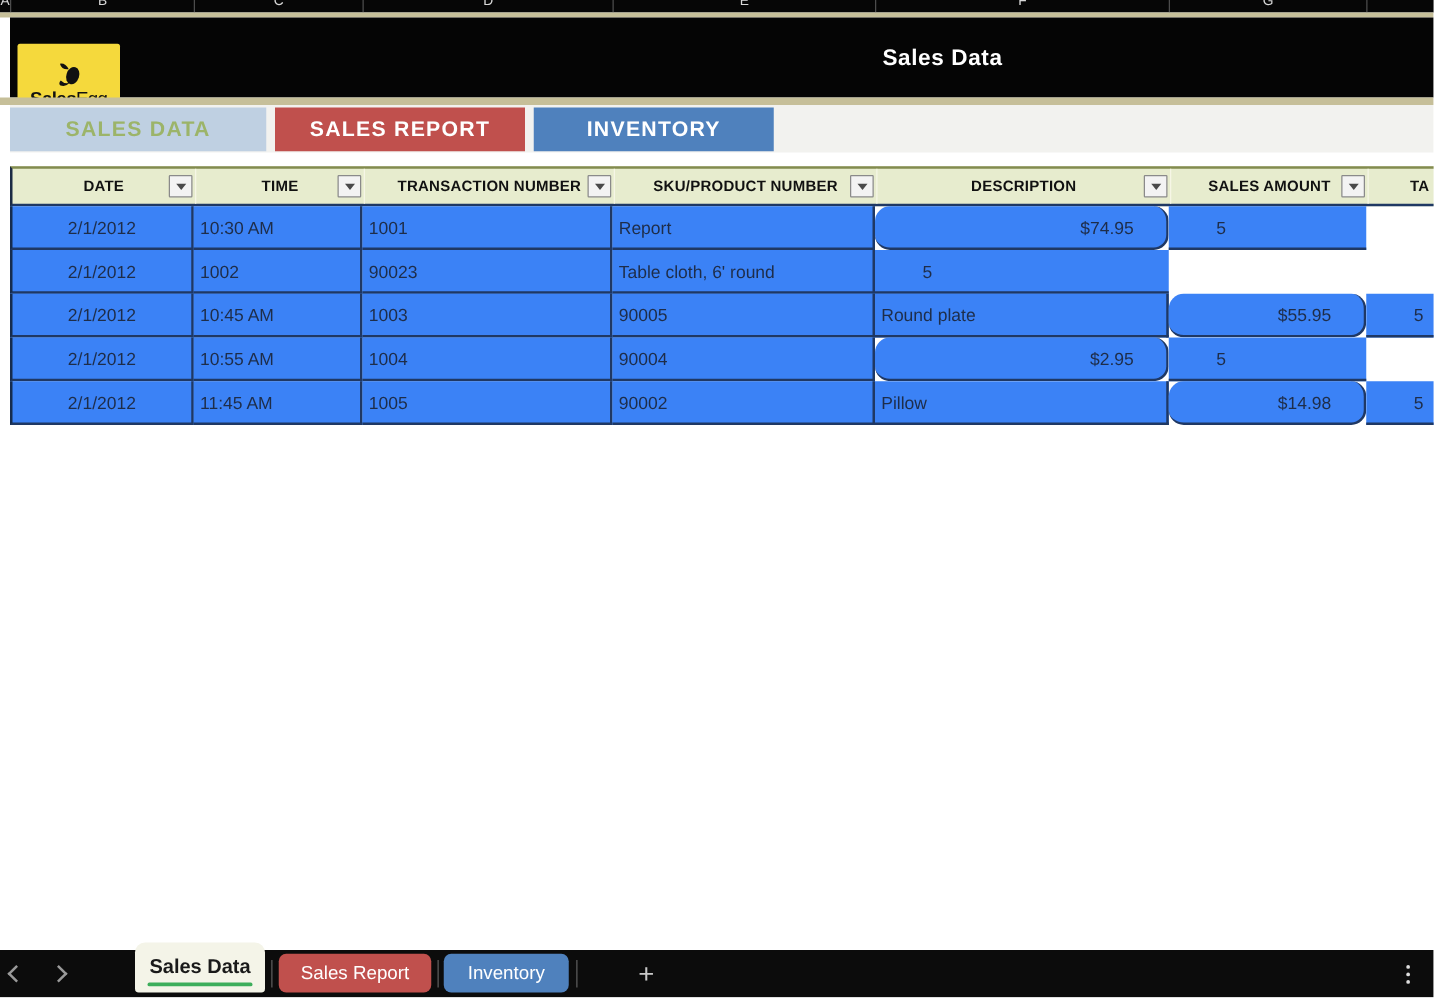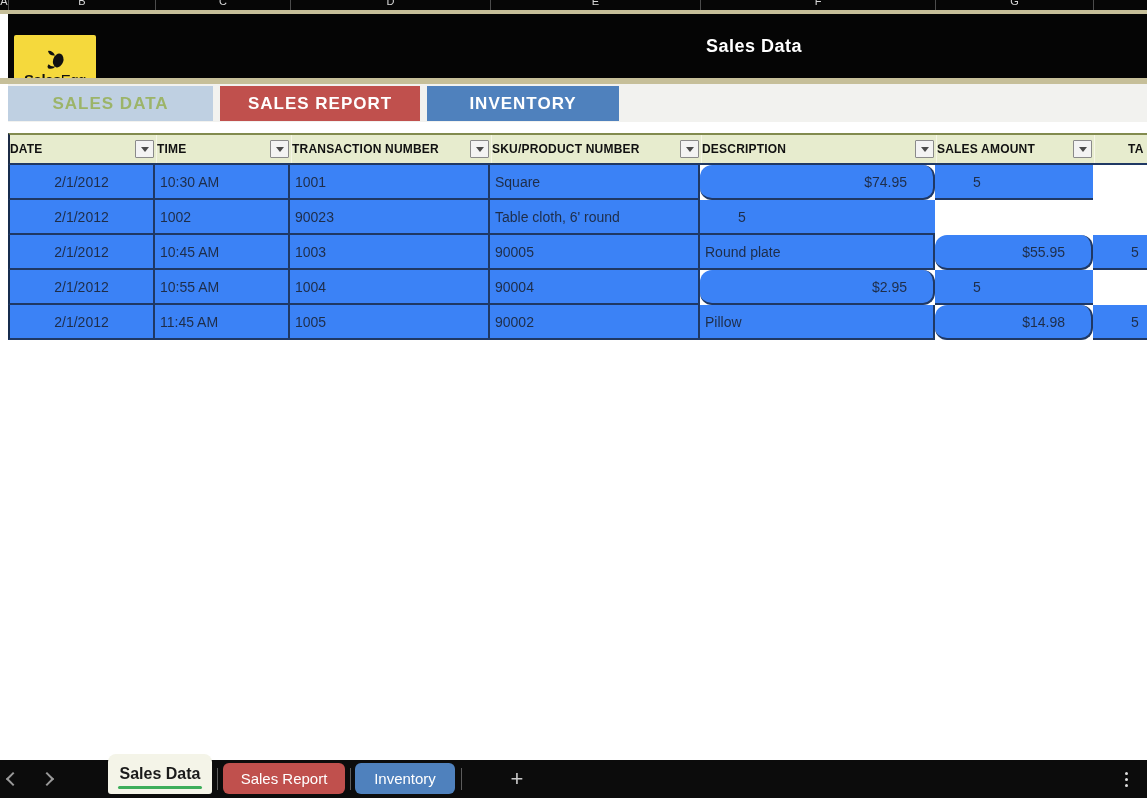--- a/index.html
+++ b/index.html
@@ -52,21 +52,21 @@
   #table { position:absolute; top:133px; left:8px; width:1147px; }
   .grid-row {
     display:grid;
     grid-template-columns:147px 135px 200px 210px 235px 158px 62px;
   }
   #thead {
     height:32px; background:#E7ECCE;
     border-top:2px solid #828B4F; border-bottom:2px solid #1F3864; border-left:2px solid #1C2B45;
   }
   .th {
-    position:relative; display:flex; align-items:center; 
+    position:relative; display:flex; align-items:center; justify-content:center;
     font-size:12px; font-weight:bold; color:#111; letter-spacing:0.2px;
     border-right:1px solid #F6F6E6; overflow:hidden; white-space:nowrap;
   }
   .th:last-child { border-right:none; justify-content:flex-start; padding-left:33px; }
   .filter-btn {
     position:absolute; right:2px; top:50%; transform:translateY(-50%);
     width:19px; height:18px; background:#F3F3F3; border:1px solid #8a8a8a; border-radius:1px;
     display:flex; align-items:center; justify-content:center; cursor:pointer;
   }
   .filter-arrow { width:0; height:0; border-left:4px solid transparent; border-right:4px solid transparent; border-top:5px solid #4a4a4a; }
@@ -198,21 +198,21 @@
         </div>
       <div class="th">
           <span>TA</span>
         </div>
     </div>
 
     <div class="grid-row trow">
       <div class="td c0">2/1/2012</div>
       <div class="td c1">10:30 AM</div>
       <div class="td c2">1001</div>
-      <div class="td c4">Square</div>
+      <div class="td c4">Report</div>
       <div class="td c5">$74.95</div>
       <div class="td c6">5</div>
     </div>
     <div class="grid-row trow">
       <div class="td c0">2/1/2012</div>
       <div class="td c2">1002</div>
       <div class="td c3">90023</div>
       <div class="td c4">Table cloth, 6' round</div>
       <div class="td c6">5</div>
     </div>

